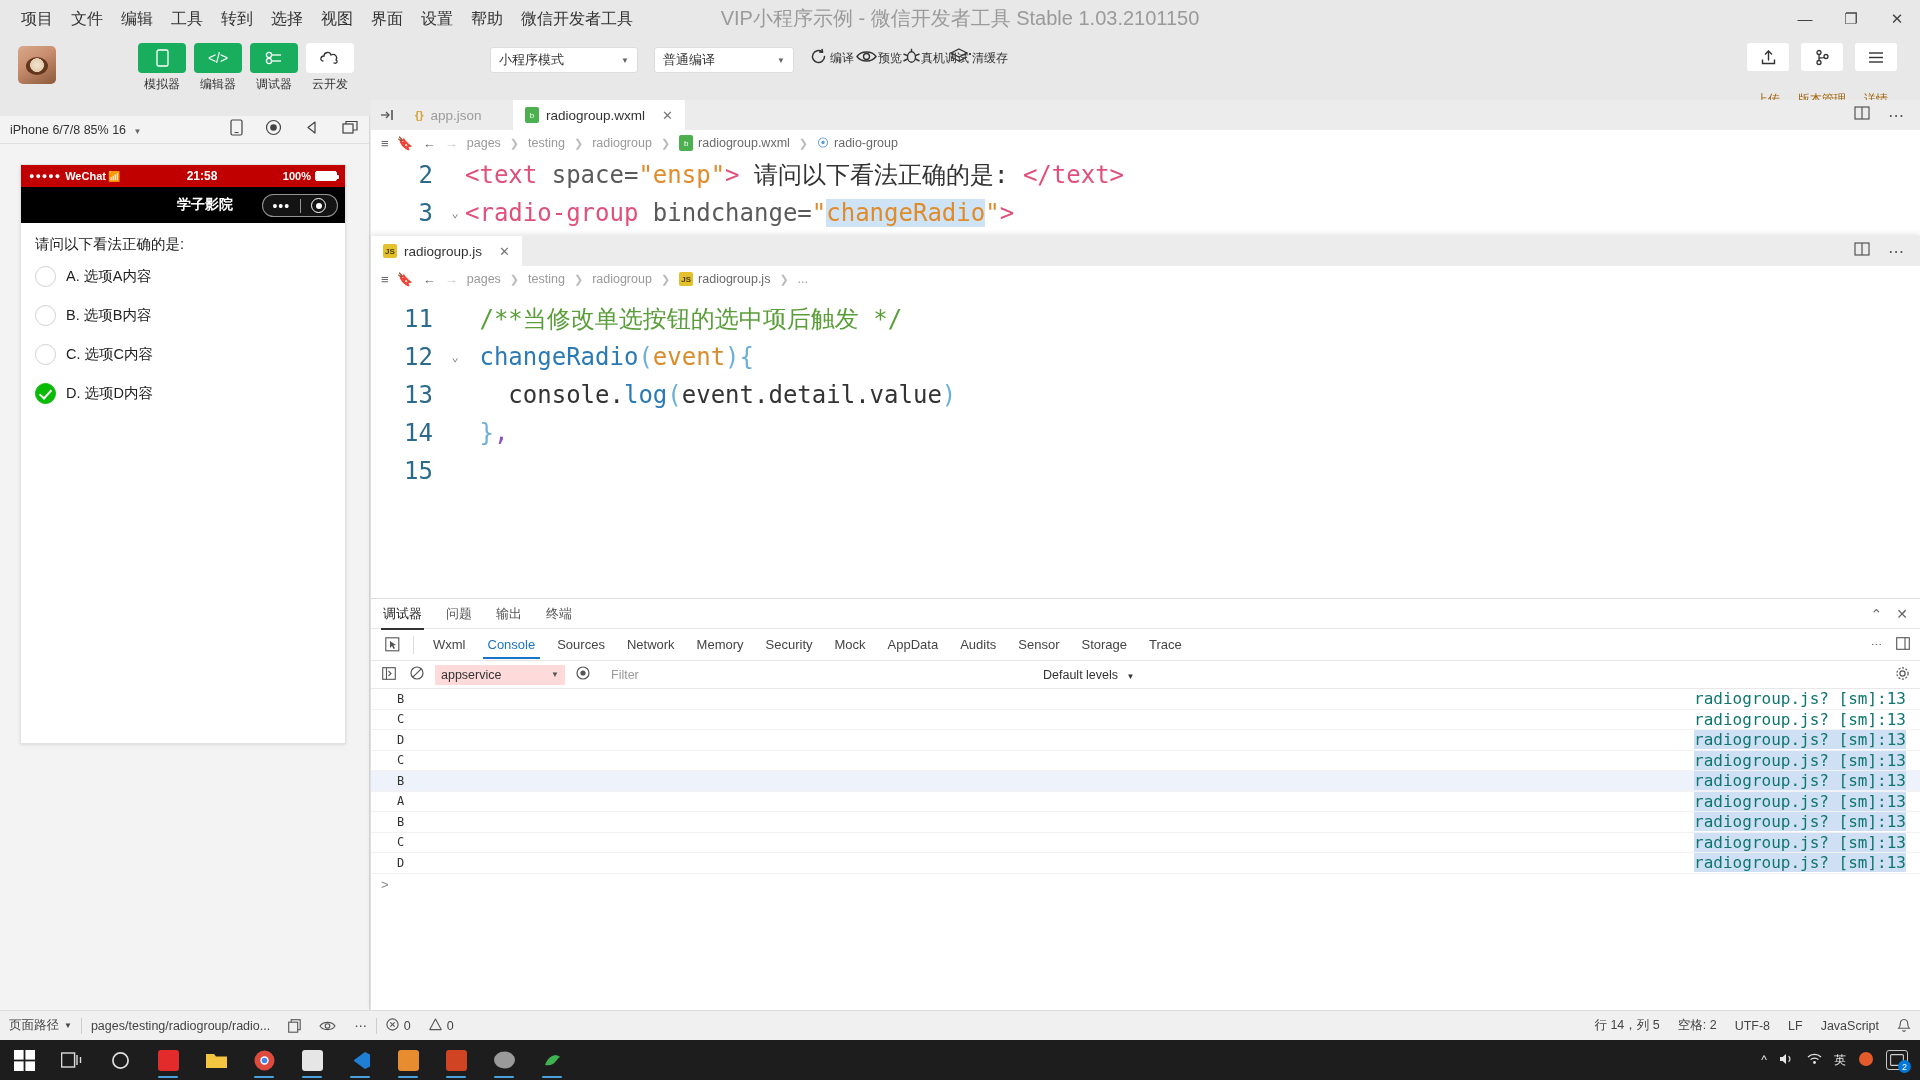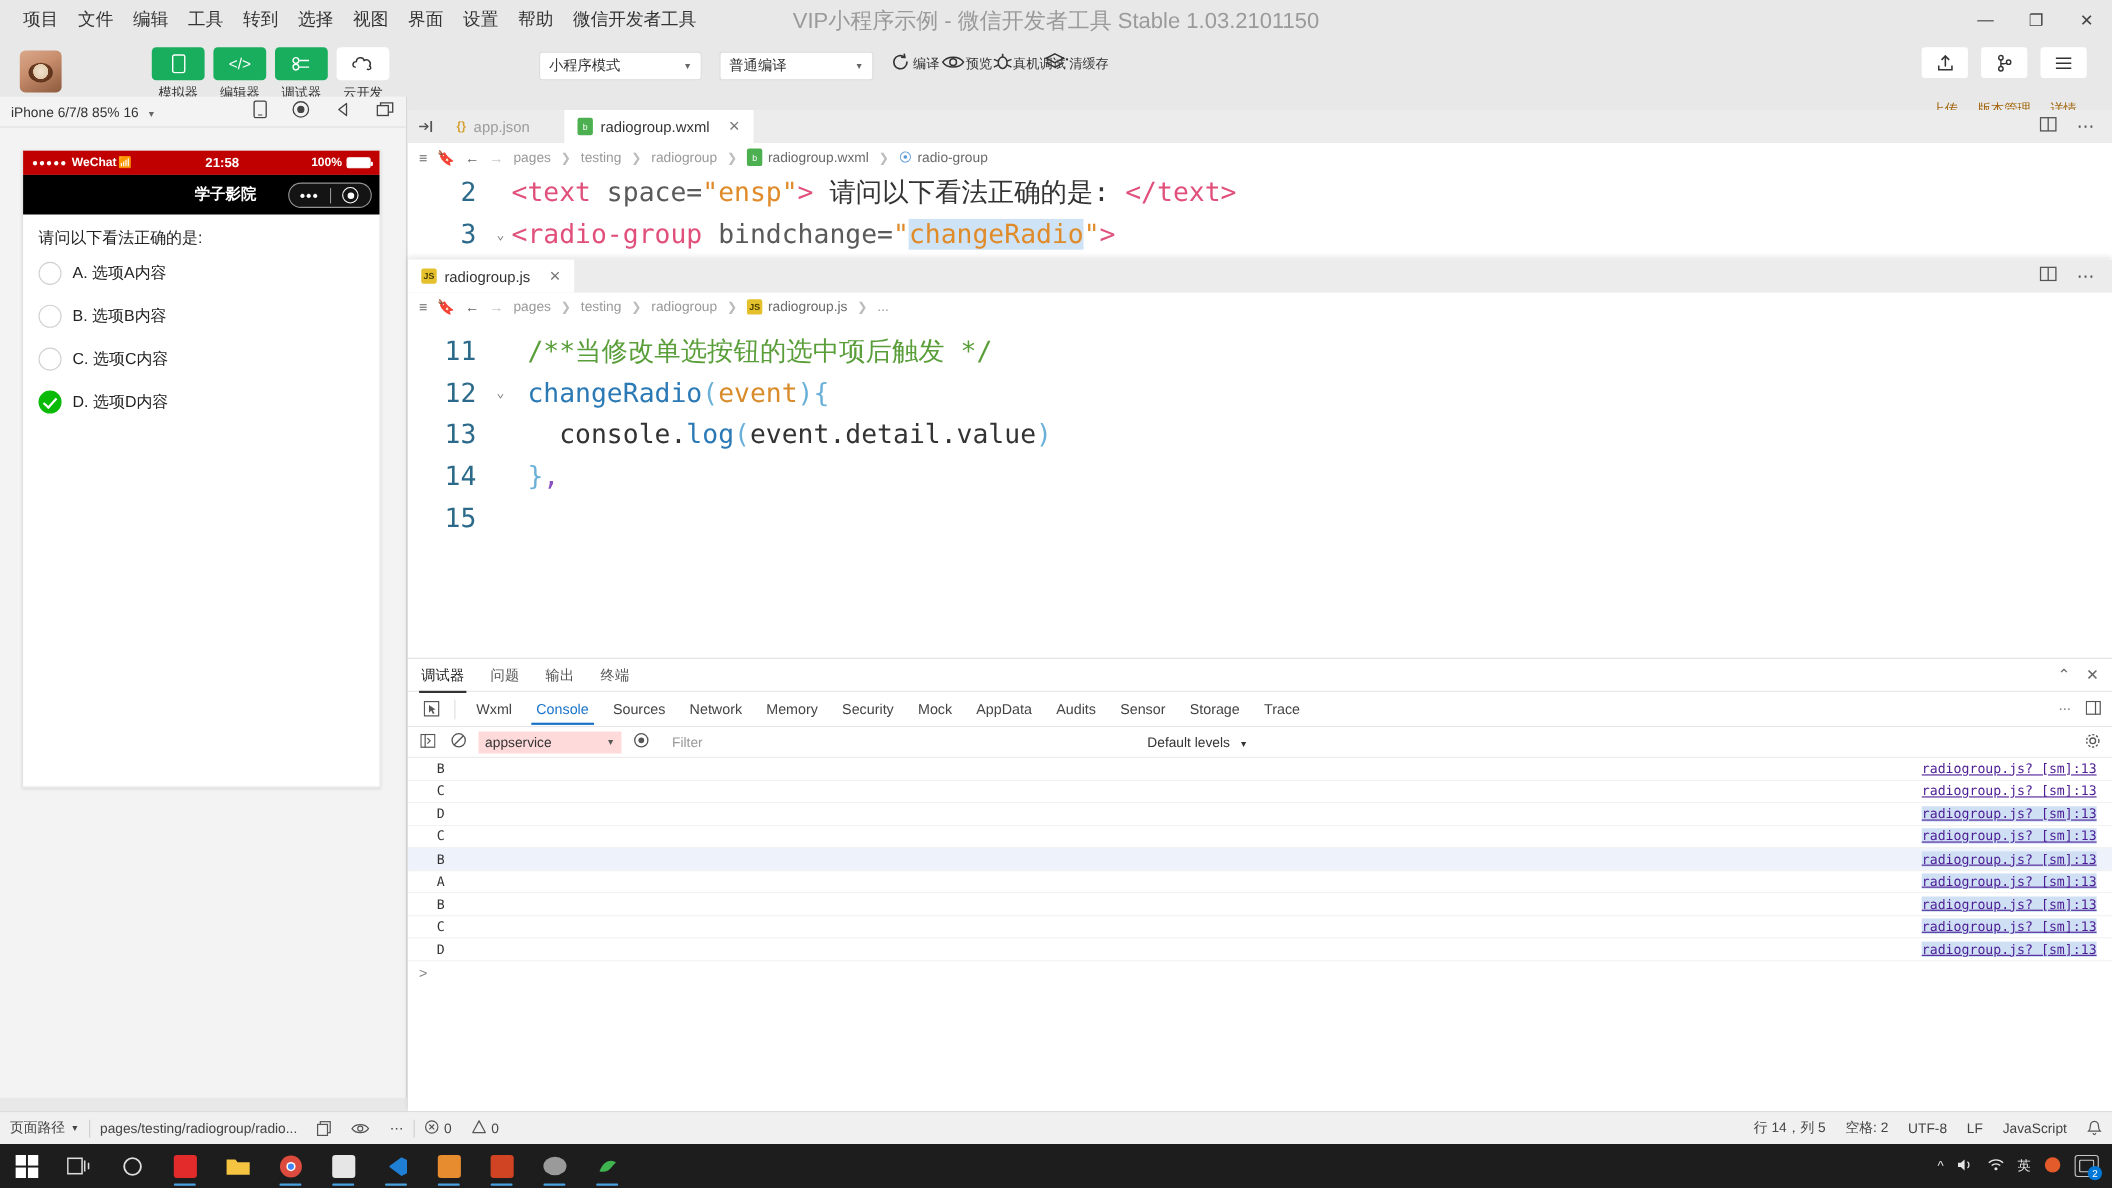--- a/index.html
+++ b/index.html
@@ -93,21 +93,21 @@
     padding-top: 6px;
   }
   .rt-ico {
     width: 42px; height: 28px; background: #fff; border-radius: 3px;
     display: flex; align-items: center; justify-content: center; color: #333;
   }
   .rt-lbl { font-size: 12px; color: #a16207; margin-top: 20px; white-space: nowrap; }
 
   
   .sim-panel {
-    position: absolute; left: 0; top: 88px; width: 370px; height: 910px;
+    position: absolute; left: 0; top: 116px; width: 370px; height: 910px;
     background: #f3f3f3; border-right: 1px solid #d8d8d8;
   }
   .sim-bar {
     height: 28px; display: flex; align-items: center; padding: 0 10px;
     border-bottom: 1px solid #e0e0e0; background: #f3f3f3;
   }
   .sim-dev { font-size: 12.5px; color: #333; }
   .sim-dev .caret { font-size: 8px; margin-left: 4px; color: #666; }
   .sim-icons { margin-left: auto; display: flex; gap: 22px; align-items: center; color: #444; }
 
@@ -295,22 +295,22 @@
 
   .console-list { position: relative; background: #fff; }
   .log-row {
     height: 20.5px; display: flex; align-items: center; font-size: 12px;
     font-family: "DejaVu Sans Mono", "Liberation Mono", monospace;
     border-bottom: 1px solid #f2f2f2; position: relative;
   }
   .log-row.hi { background: #eef3fb; }
   .log-msg { padding-left: 26px; color: #333; }
   .log-src {
-    position: absolute; right: 14px; color: #4c1d95; text-decoration: underline;
-    font-size: 12px;
+    position: absolute; right: 14px; color: #0f766e; 
+    font-size: 16px;
   }
   .log-src.sel { background: #cfe0f5; }
   .log-prompt {
     height: 22px; display: flex; align-items: center; padding-left: 10px;
     color: #888; font-size: 13px;
   }
 
   
   .statusbar {
     position: absolute; left: 0; bottom: 40px; width: 1920px; height: 30px;

